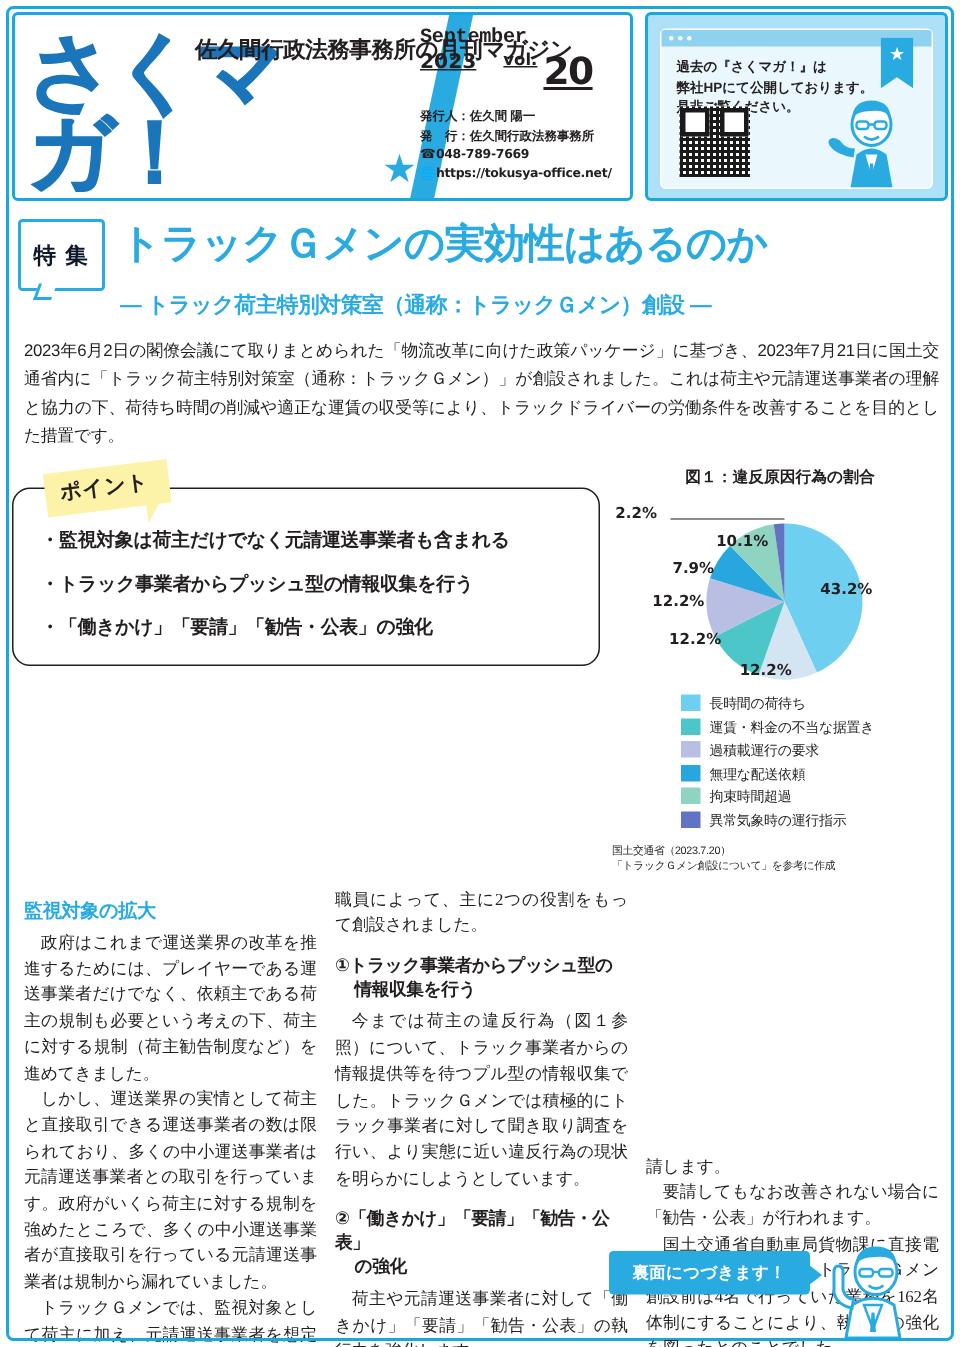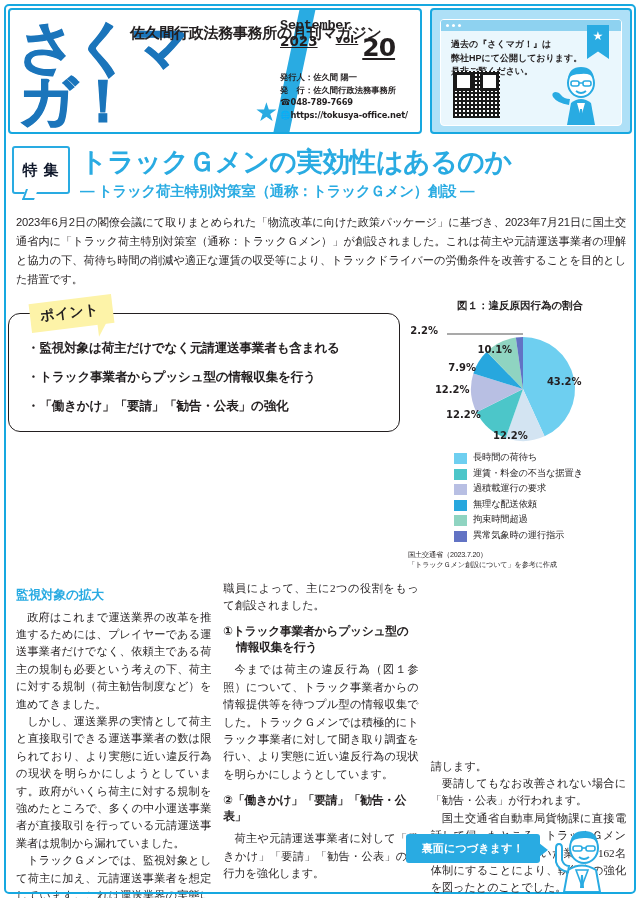--- a/index.html
+++ b/index.html
@@ -103,21 +103,21 @@
   .badge-label {
     position: absolute; inset: 0; display: flex; align-items: center; justify-content: center;
     font-size: 15px; font-weight: bold; color: #0f172a; letter-spacing: 1px;
   }
   .feature-titles { flex: 1 1 auto; padding-top: 1px; }
   .feature-title {
     font-size: 27px; font-weight: bold; color: #29abe2; letter-spacing: -0.5px;
     line-height: 30px;
   }
   .feature-sub {
-    font-size: 14.5px; font-weight: bold; color: #29abe2; margin-top: 5px;
+    font-size: 14.5px; font-weight: bold; color: #29abe2; margin-top: 17px;
     letter-spacing: -0.3px;
   }
 
   
   .lead {
     margin: 12px 6px 0 8px; font-size: 11.2px; line-height: 19px;
     text-align: justify; letter-spacing: -0.2px; font-weight: 500;
   }
 
   
@@ -145,21 +145,21 @@
 
   .chart-col { flex: 1 1 auto; padding-left: 2px; }
   .chart-title { font-size: 10.5px; font-weight: bold; text-align: center; margin-bottom: 4px; }
   .chart-holder { position: relative; width: 100%; height: 128px; }
   .pie-label {
     position: absolute; font-family: "DejaVu Sans", sans-serif;
     font-size: 10px; font-weight: bold; color: #231f20; white-space: nowrap;
   }
 
   .legend { margin-top: 6px; padding-left: 30px; }
-  .legend-row { display: flex; align-items: flex-end; gap: 6px; margin-bottom: 2.5px; padding-left: 16px; }
+  .legend-row { display: flex; align-items: flex-start; gap: 6px; margin-bottom: 2.5px; padding-left: 16px; }
   .swatch { width: 13px; height: 11px; flex: 0 0 auto; }
   .legend-label { font-size: 9.3px; letter-spacing: -0.2px; }
   .source {
     margin-top: 8px; font-size: 7.2px; line-height: 10px; color: #231f20;
     letter-spacing: -0.2px;
   }
 
   
   .columns {
     display: flex; gap: 12px; margin-top: 10px; padding: 0 6px 0 8px;
@@ -356,34 +356,35 @@
         <div>「トラックＧメン創設について」を参考に作成</div>
       </div>
     </div>
   </div>
 
   <div class="columns">
 
     <div class="col">
       <div class="sec-head">監視対象の拡大</div>
       <p class="body">政府はこれまで運送業界の改革を推進するためには、プレイヤーである運送事業者だけでなく、依頼主である荷主の規制も必要という考えの下、荷主に対する規制（荷主勧告制度など）を進めてきました。</p>
-      <p class="body">しかし、運送業界の実情として荷主と直接取引できる運送事業者の数は限られており、より実態に近い違反行為の現状を明らかにしようとしています。政府がいくら荷主に対する規制を強めたところで、多くの中小運送事業者が直接取引を行っている元請運送事業者は規制から漏れていました。</p>
+      <p class="body">しかし、運送業界の実情として荷主と直接取引できる運送事業者の数は限られており、多くの中小運送事業者は元請運送事業者との取引を行っています。政府がいくら荷主に対する規制を強めたところで、多くの中小運送事業者が直接取引を行っている元請運送事業者は規制から漏れていました。</p>
       <p class="body">トラックＧメンでは、監視対象として荷主に加え、元請運送事業者を想定しています。これは運送業界の実態に即した画期的な取り組みであると評価することができます。</p>
 
     </div>
 
     <div class="col">
       <p class="body" style="text-indent:0">職員によって、主に2つの役割をもって創設されました。</p>
       <div class="sub-head">
         <span>①トラック事業者からプッシュ型の</span>
         <span class="indent">情報収集を行う</span>
       </div>
       <p class="body">今までは荷主の違反行為（図１参照）について、トラック事業者からの情報提供等を待つプル型の情報収集でした。トラックＧメンでは積極的にトラック事業者に対して聞き取り調査を行い、より実態に近い違反行為の現状を明らかにしようとしています。</p>
       <div class="sub-head">
         <span>②「働きかけ」「要請」「勧告・公表」</span>
+        <span class="indent">の強化</span>
       </div>
       <p class="body">荷主や元請運送事業者に対して「働きかけ」「要請」「勧告・公表」の執行力を強化します。</p>
 
     </div>
 
     <div class="col col-right">
       <div style="height:178px"></div>
       <p class="body" style="text-indent:0">請します。</p>
       <p class="body">要請してもなお改善されない場合に「勧告・公表」が行われます。</p>
       <p class="body">国土交通省自動車局貨物課に直接電話して伺ったところ、トラックＧメン創設前は4名で行っていた業務を162名体制にすることにより、執行力の強化を図ったとのことでした。</p>

